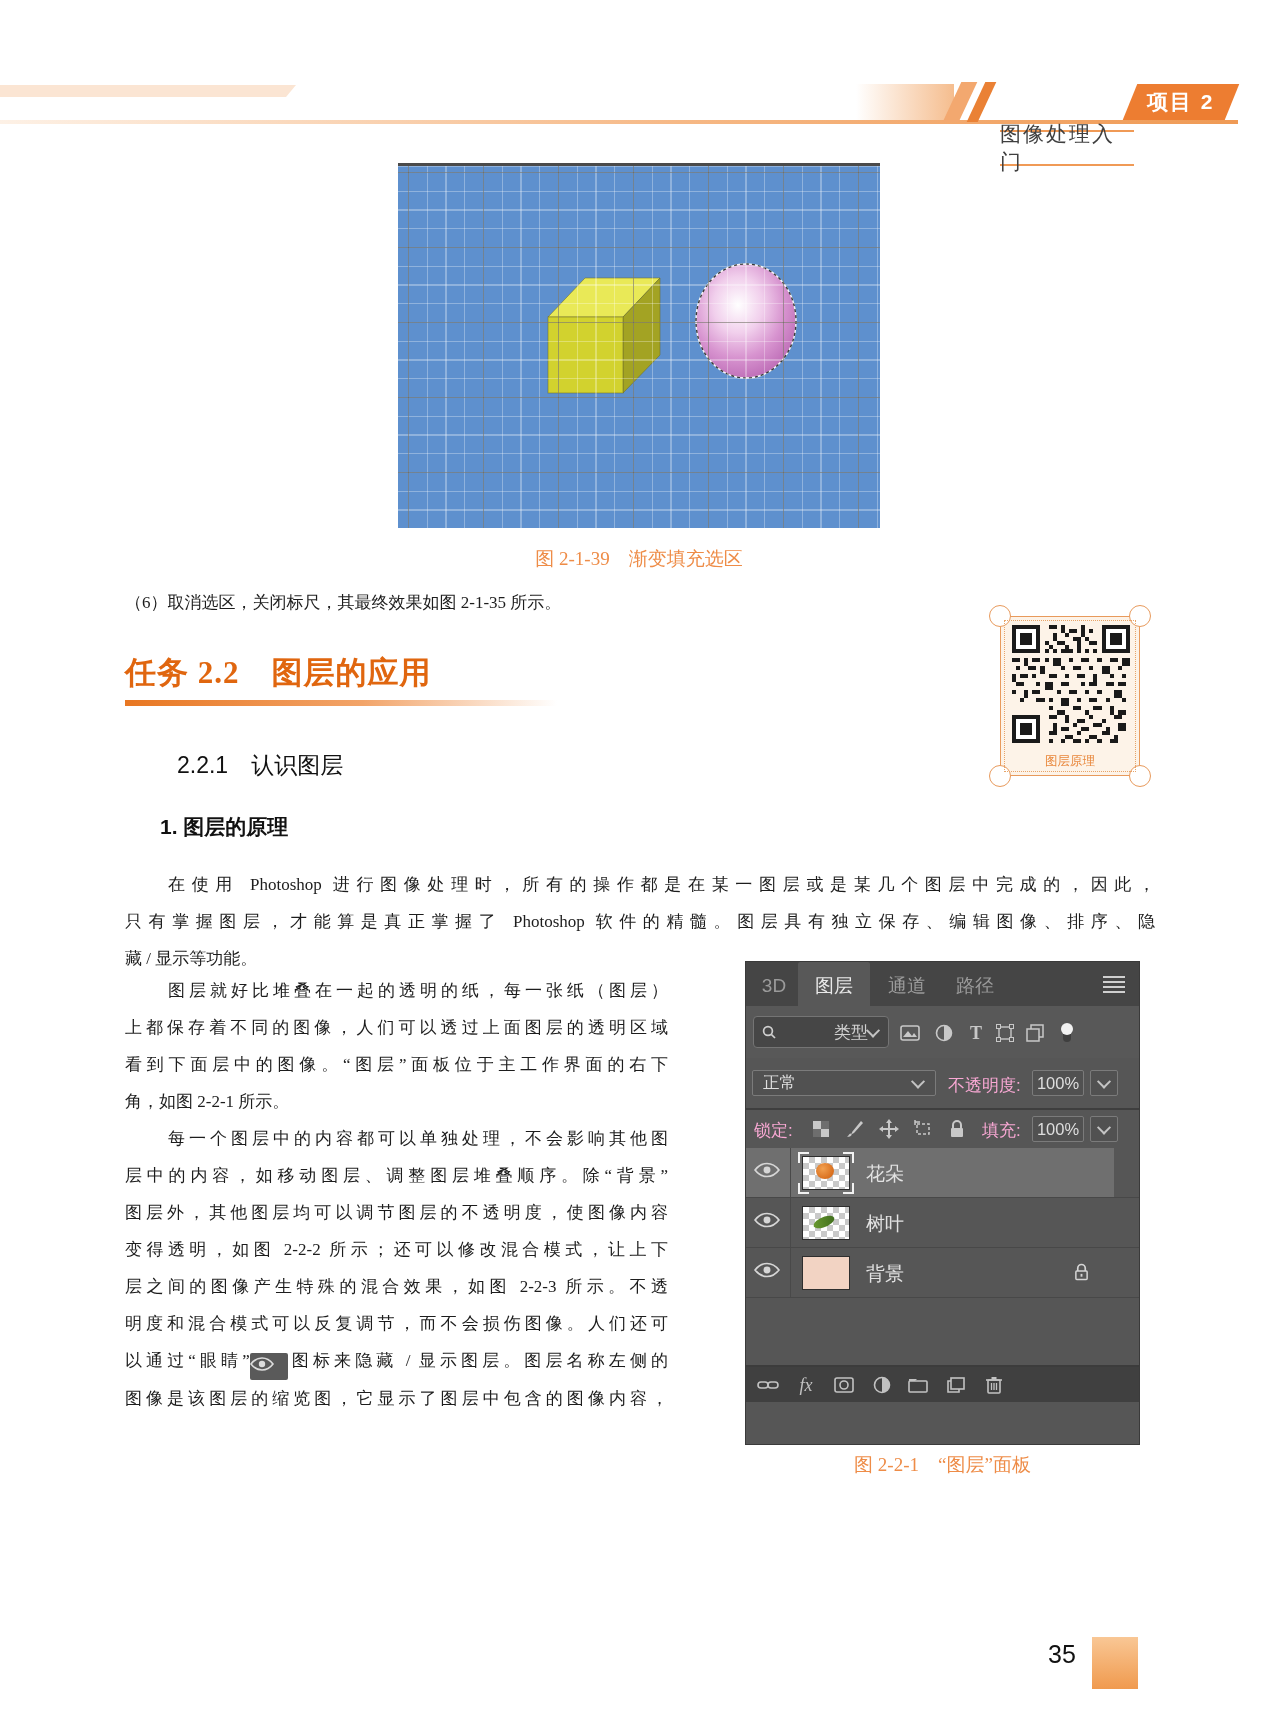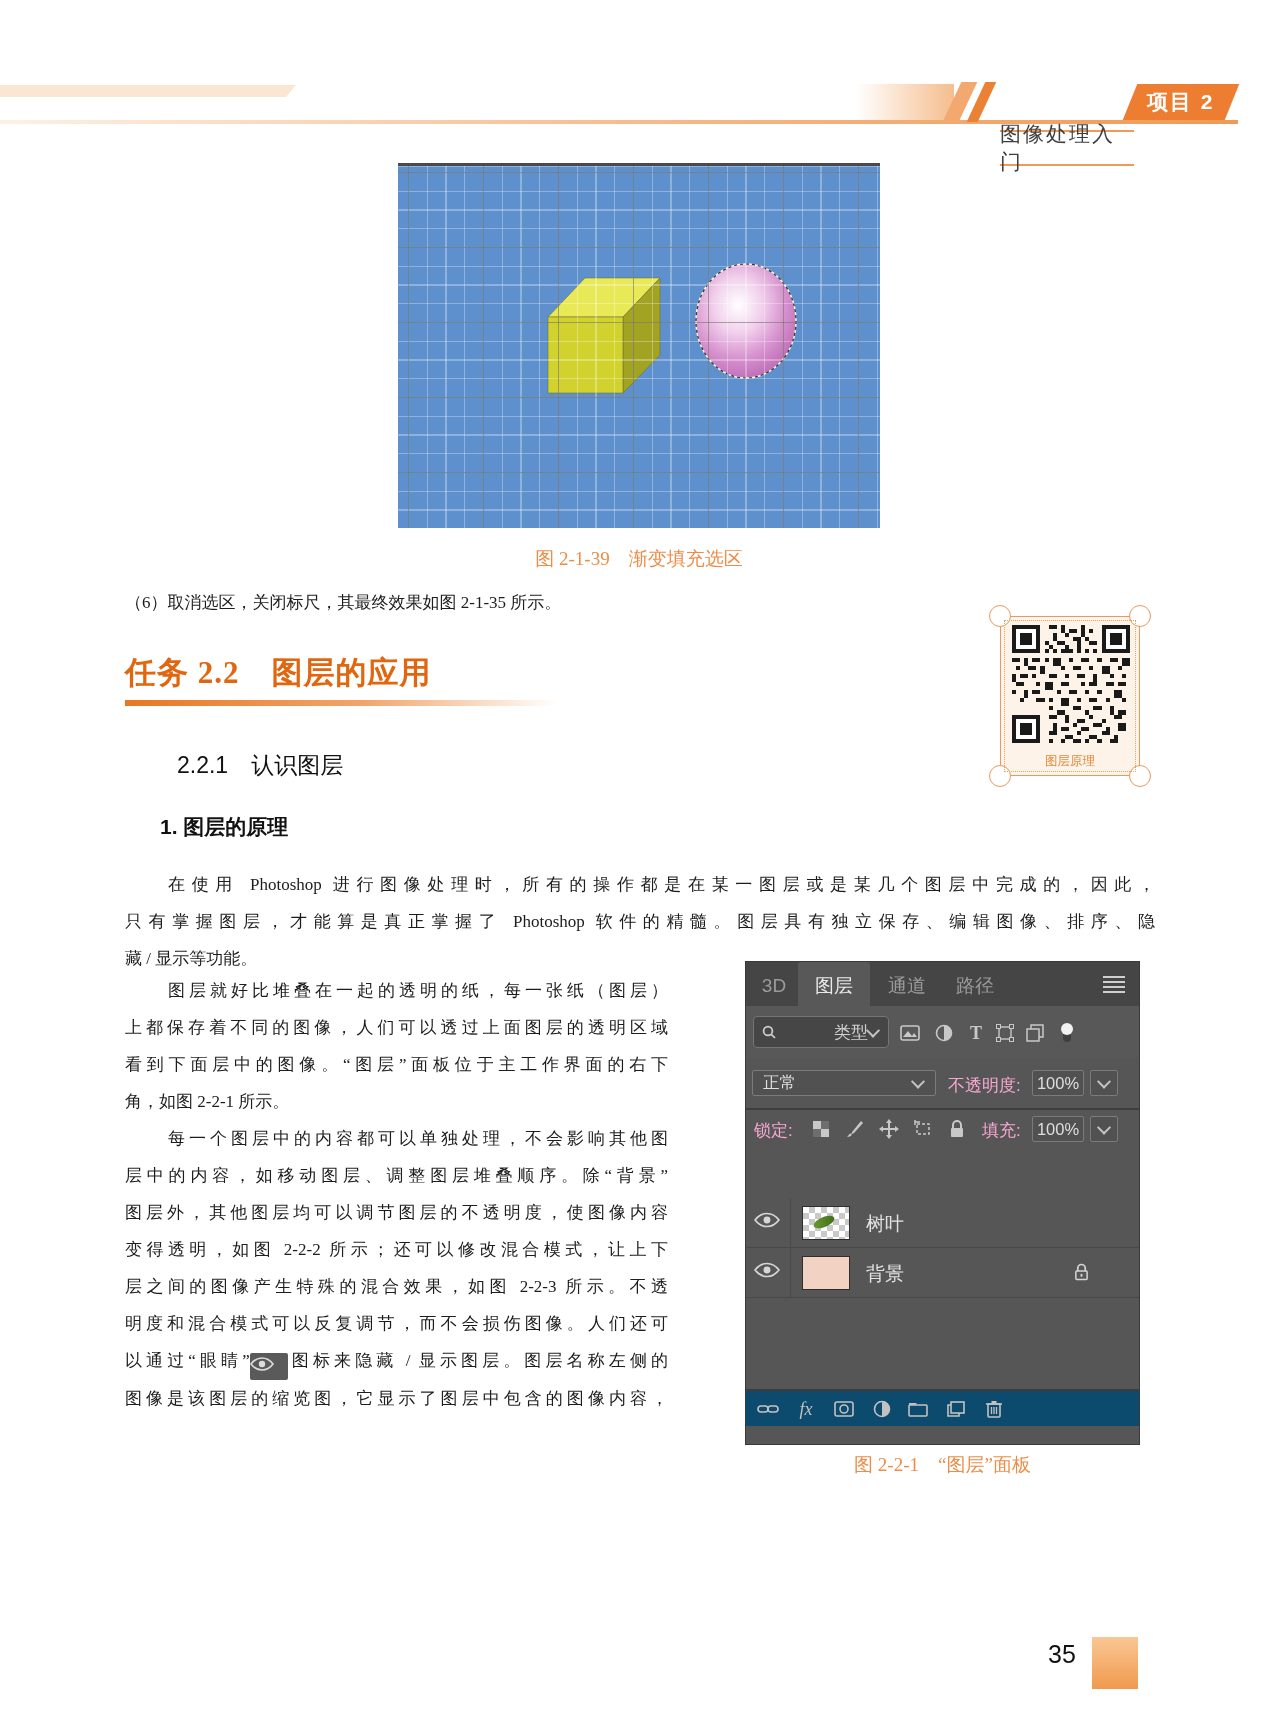--- a/index.html
+++ b/index.html
@@ -111,21 +111,21 @@
   .leaf{position:absolute;left:10px;top:10px;width:22px;height:10px;border-radius:60% 40% 60% 40%;
      background:linear-gradient(100deg,#6a9a30,#3f6d1c);transform:rotate(-18deg);}
   .bgthumb{background:#f2d3c3;}
   .bracket{position:absolute;width:9px;height:9px;border:0 solid #f2f2f2;}
   .b-tl{left:-5px;top:-5px;border-left-width:2px;border-top-width:2px;}
   .b-tr{right:-5px;top:-5px;border-right-width:2px;border-top-width:2px;}
   .b-bl{left:-5px;bottom:-5px;border-left-width:2px;border-bottom-width:2px;}
   .b-br{right:-5px;bottom:-5px;border-right-width:2px;border-bottom-width:2px;}
   .lname{position:absolute;left:120px;top:13px;font-size:19px;color:#e2e2e2;}
   .rowlock{position:absolute;left:328px;top:15px;}
-  .ps-toolbar{position:absolute;left:0;top:427px;width:100%;height:35px;background:#0c4a6e;
+  .ps-toolbar{position:absolute;left:0;top:403px;width:100%;height:35px;background:#404040;
      border-top:2px solid #3c3c3c;box-sizing:content-box;}
   .tbi{position:absolute;top:5px;width:28px;height:26px;display:flex;align-items:center;justify-content:center;}
   .fxtxt{font-style:italic;font-size:18px;color:#c2c2c2;font-family:"Liberation Serif",serif;}
 
   
   .pn-block{left:1092px;top:1637px;width:46px;height:52px;
      background:linear-gradient(180deg,#f9c795,#f09a4e);}
   .pageno{left:1048px;top:1640px;font-family:"Liberation Sans",sans-serif;
      font-size:25px;color:#111;}
 </style>
@@ -450,20 +450,38 @@
       <div class="pbox" style="left:286px;top:6px;width:52px;height:26px;justify-content:center;">
         <span>100%</span>
       </div>
       <div class="pbox" style="left:344px;top:6px;width:28px;height:26px;justify-content:center;">
         <span class="chev"></span>
       </div>
     </div>
 
     <div class="rows">
 
+      <div class="layer-row" style="top:0">
+        <div class="hl"></div>
+        <div class="eyebox">
+          <svg width="26" height="18" viewBox="0 0 24 16">
+              <path d="M12 2 C6 2 2.5 6 1 8 C2.5 10 6 14 12 14 C18 14 21.5 10 23 8 C21.5 6 18 2 12 2 Z" fill="none" stroke="#d6d6d6" stroke-width="1.6"></path>
+              <circle cx="12" cy="8" r="3.2" fill="#d6d6d6"></circle>
+            </svg>
+        </div>
+        <div class="vline"></div>
+        <div class="thumb checker">
+          <div class="flower"></div>
+          <span class="bracket b-tl"></span>
+          <span class="bracket b-tr"></span>
+          <span class="bracket b-bl"></span>
+          <span class="bracket b-br"></span>
+        </div>
+        <div class="lname">花朵</div>
+      </div>
 
       <div class="layer-row" style="top:50px">
         <div class="eyebox">
           <svg width="26" height="18" viewBox="0 0 24 16">
               <path d="M12 2 C6 2 2.5 6 1 8 C2.5 10 6 14 12 14 C18 14 21.5 10 23 8 C21.5 6 18 2 12 2 Z" fill="none" stroke="#d6d6d6" stroke-width="1.6"></path>
               <circle cx="12" cy="8" r="3.2" fill="#d6d6d6"></circle>
             </svg>
         </div>
         <div class="vline"></div>
         <div class="thumb checker">

